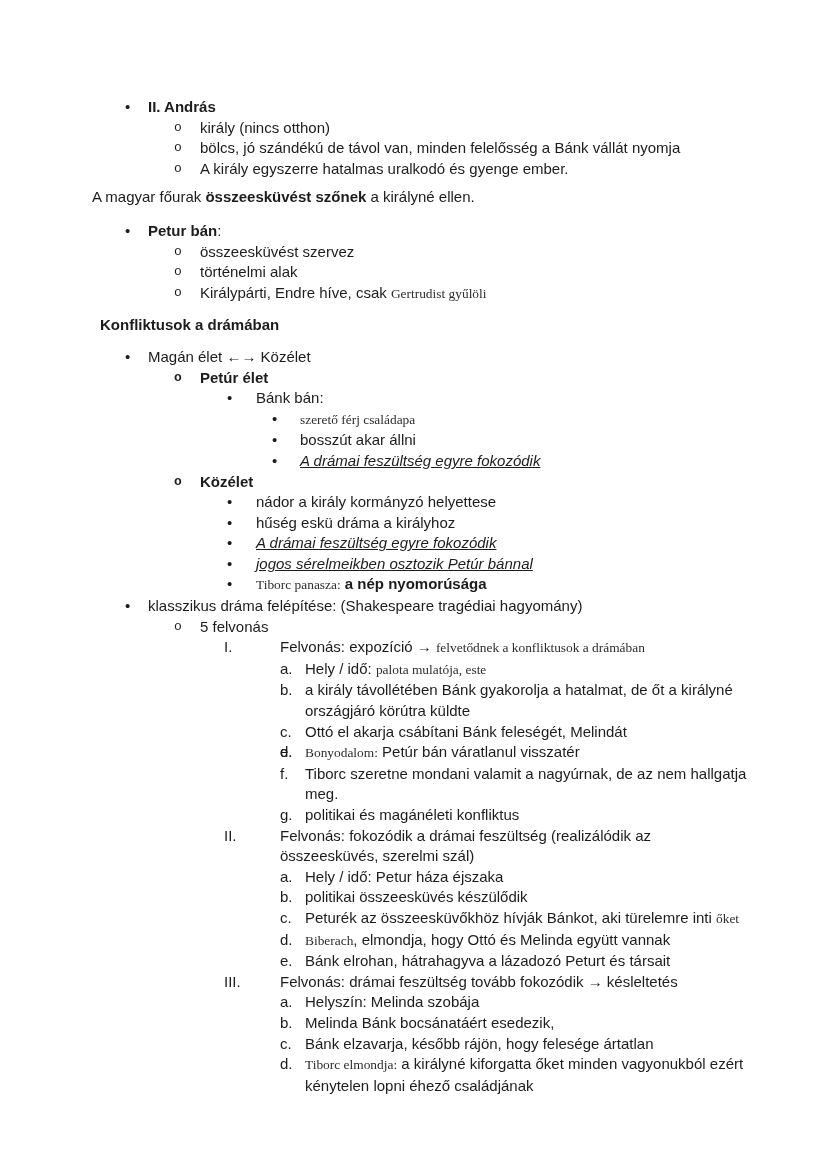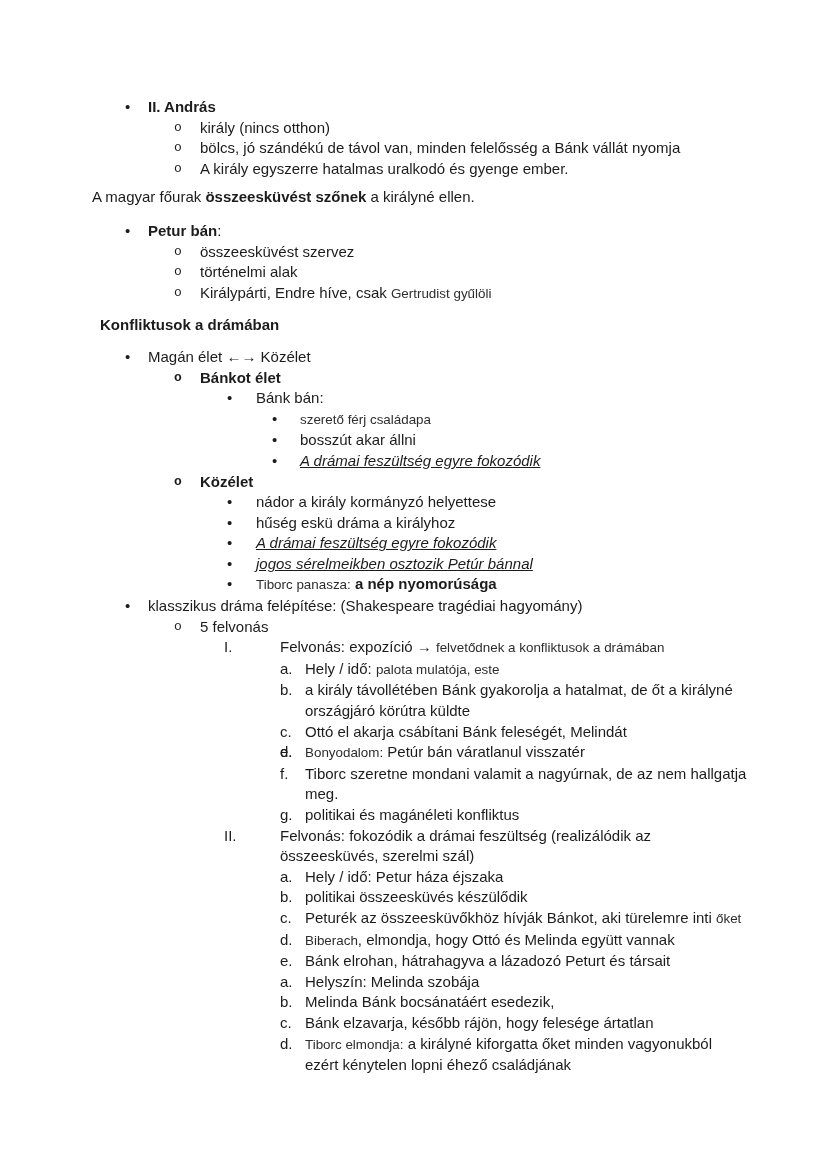--- a/index.html
+++ b/index.html
@@ -28,40 +28,40 @@
   .l3 > .marker { left: 227px; }
   .l4      { padding-left: 300px; }
   .l4 > .marker { left: 272px; }
   .roman   { padding-left: 280px; }
   .roman > .marker { left: 224px; }
   .alpha   { padding-left: 305px; }
   .alpha > .marker { left: 280px; }
 
   .b  { font-weight: 700; }
   .u  { text-decoration: underline; font-style: italic; }
-  .alt { font-family: Liberation Sans, sans-serif; font-size: 13.4px; color: #2d2d2d; }
+  .alt { font-family: Liberation Serif, serif; font-size: 13.4px; color: #2d2d2d; }
   .mb { font-weight: 700; }
 </style>
 </head>
 <body>
 
 <div id="page">
   <div id="doc">
       <div class="line l1"><span class="marker">•</span><span class="b">II. András</span></div>
       <div class="line l2"><span class="marker">o</span><span>király (nincs otthon)</span></div>
       <div class="line l2"><span class="marker">o</span><span>bölcs, jó szándékú de távol van, minden felelősség a Bánk vállát nyomja</span></div>
       <div class="line l2"><span class="marker">o</span><span>A király egyszerre hatalmas uralkodó és gyenge ember.</span></div>
       <div class="line para" style="margin-top: 8px;"><span>A magyar főurak </span><span class="b">összeesküvést szőnek</span><span> a királyné ellen.</span></div>
       <div class="line l1" style="margin-top: 13px;"><span class="marker">•</span><span class="b">Petur bán</span><span>:</span></div>
       <div class="line l2"><span class="marker">o</span><span>összeesküvést szervez</span></div>
       <div class="line l2"><span class="marker">o</span><span>történelmi alak</span></div>
       <div class="line l2"><span class="marker">o</span><span>Királypárti, Endre híve, csak </span><span class="alt">Gertrudist gyűlöli</span></div>
       <div class="line heading" style="margin-top: 11px;"><span class="b">Konfliktusok a drámában</span></div>
       <div class="line l1" style="margin-top: 11px;"><span class="marker">•</span><span>Magán élet ←→ Közélet</span></div>
-      <div class="line l2"><span class="marker mb">o</span><span class="b">Bánkot élet</span></div>
+      <div class="line l2"><span class="marker mb">o</span><span class="b">Petúr élet</span></div>
       <div class="line l3"><span class="marker">•</span><span>Bánk bán:</span></div>
       <div class="line l4"><span class="marker">•</span><span class="alt">szerető férj családapa</span></div>
       <div class="line l4"><span class="marker">•</span><span>bosszút akar állni</span></div>
       <div class="line l4"><span class="marker">•</span><span class="u">A drámai feszültség egyre fokozódik</span></div>
       <div class="line l2"><span class="marker mb">o</span><span class="b">Közélet</span></div>
       <div class="line l3"><span class="marker">•</span><span>nádor a király kormányzó helyettese</span></div>
       <div class="line l3"><span class="marker">•</span><span>hűség eskü dráma a királyhoz</span></div>
       <div class="line l3"><span class="marker">•</span><span class="u">A drámai feszültség egyre fokozódik</span></div>
       <div class="line l3"><span class="marker">•</span><span class="u">jogos sérelmeikben osztozik Petúr bánnal</span></div>
       <div class="line l3"><span class="marker">•</span><span class="alt">Tiborc panasza:</span><span class="b"> a nép nyomorúsága</span></div>
@@ -74,18 +74,19 @@
       <div class="line alpha"><span class="marker">d.</span></div>
       <div class="line alpha"><span class="marker">e.</span><span class="alt">Bonyodalom:</span><span> Petúr bán váratlanul visszatér</span></div>
       <div class="line alpha"><span class="marker">f.</span><span>Tiborc szeretne mondani valamit a nagyúrnak, de az nem hallgatja meg.</span></div>
       <div class="line alpha"><span class="marker">g.</span><span>politikai és magánéleti konfliktus</span></div>
       <div class="line roman"><span class="marker">II.</span><span>Felvonás: fokozódik a drámai feszültség (realizálódik az összeesküvés, szerelmi szál)</span></div>
       <div class="line alpha"><span class="marker">a.</span><span>Hely / idő: Petur háza éjszaka</span></div>
       <div class="line alpha"><span class="marker">b.</span><span>politikai összeesküvés készülődik</span></div>
       <div class="line alpha"><span class="marker">c.</span><span>Peturék az összeesküvőkhöz hívják Bánkot, aki türelemre inti </span><span class="alt">őket</span></div>
       <div class="line alpha"><span class="marker">d.</span><span class="alt">Biberach</span><span>, elmondja, hogy Ottó és Melinda együtt vannak</span></div>
       <div class="line alpha"><span class="marker">e.</span><span>Bánk elrohan, hátrahagyva a lázadozó Peturt és társait</span></div>
+      <div class="line roman"><span class="marker">III.</span><span>Felvonás: drámai feszültség tovább fokozódik → késleltetés</span></div>
       <div class="line alpha"><span class="marker">a.</span><span>Helyszín: Melinda szobája</span></div>
       <div class="line alpha"><span class="marker">b.</span><span>Melinda Bánk bocsánatáért esedezik,</span></div>
       <div class="line alpha"><span class="marker">c.</span><span>Bánk elzavarja, később rájön, hogy felesége ártatlan</span></div>
       <div class="line alpha"><span class="marker">d.</span><span class="alt">Tiborc elmondja:</span><span> a királyné kiforgatta őket minden vagyonukból ezért kénytelen lopni éhező családjának</span></div>
     </div>
 </div>
 
 </body></html>

